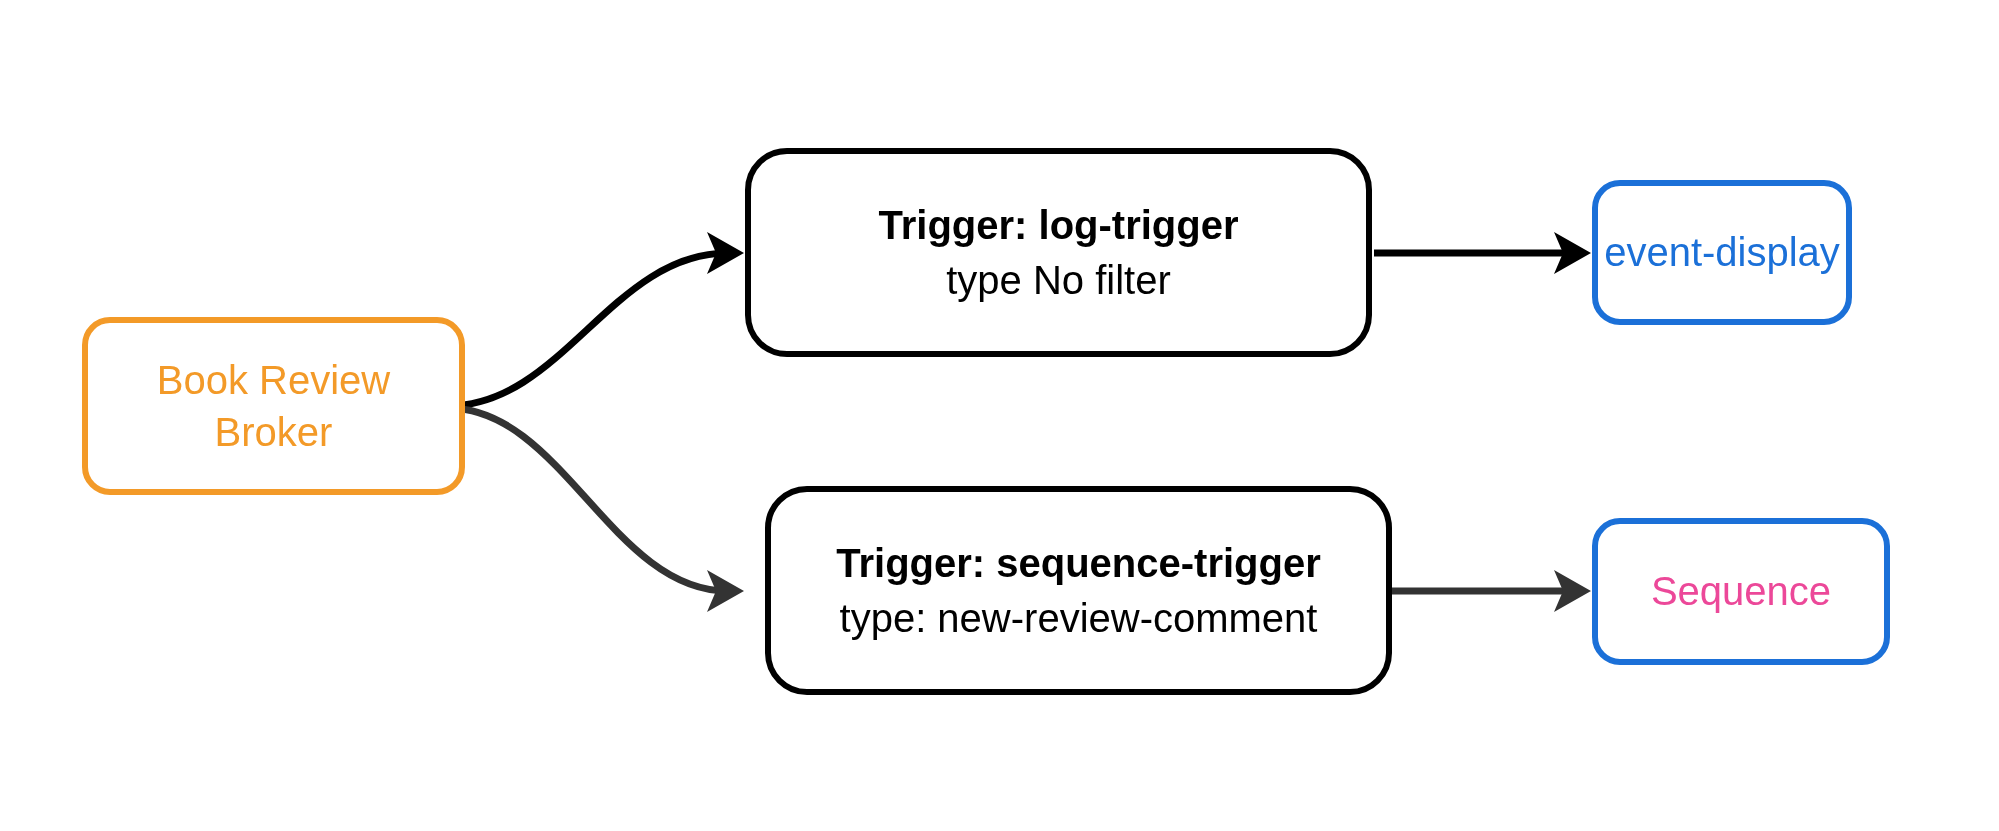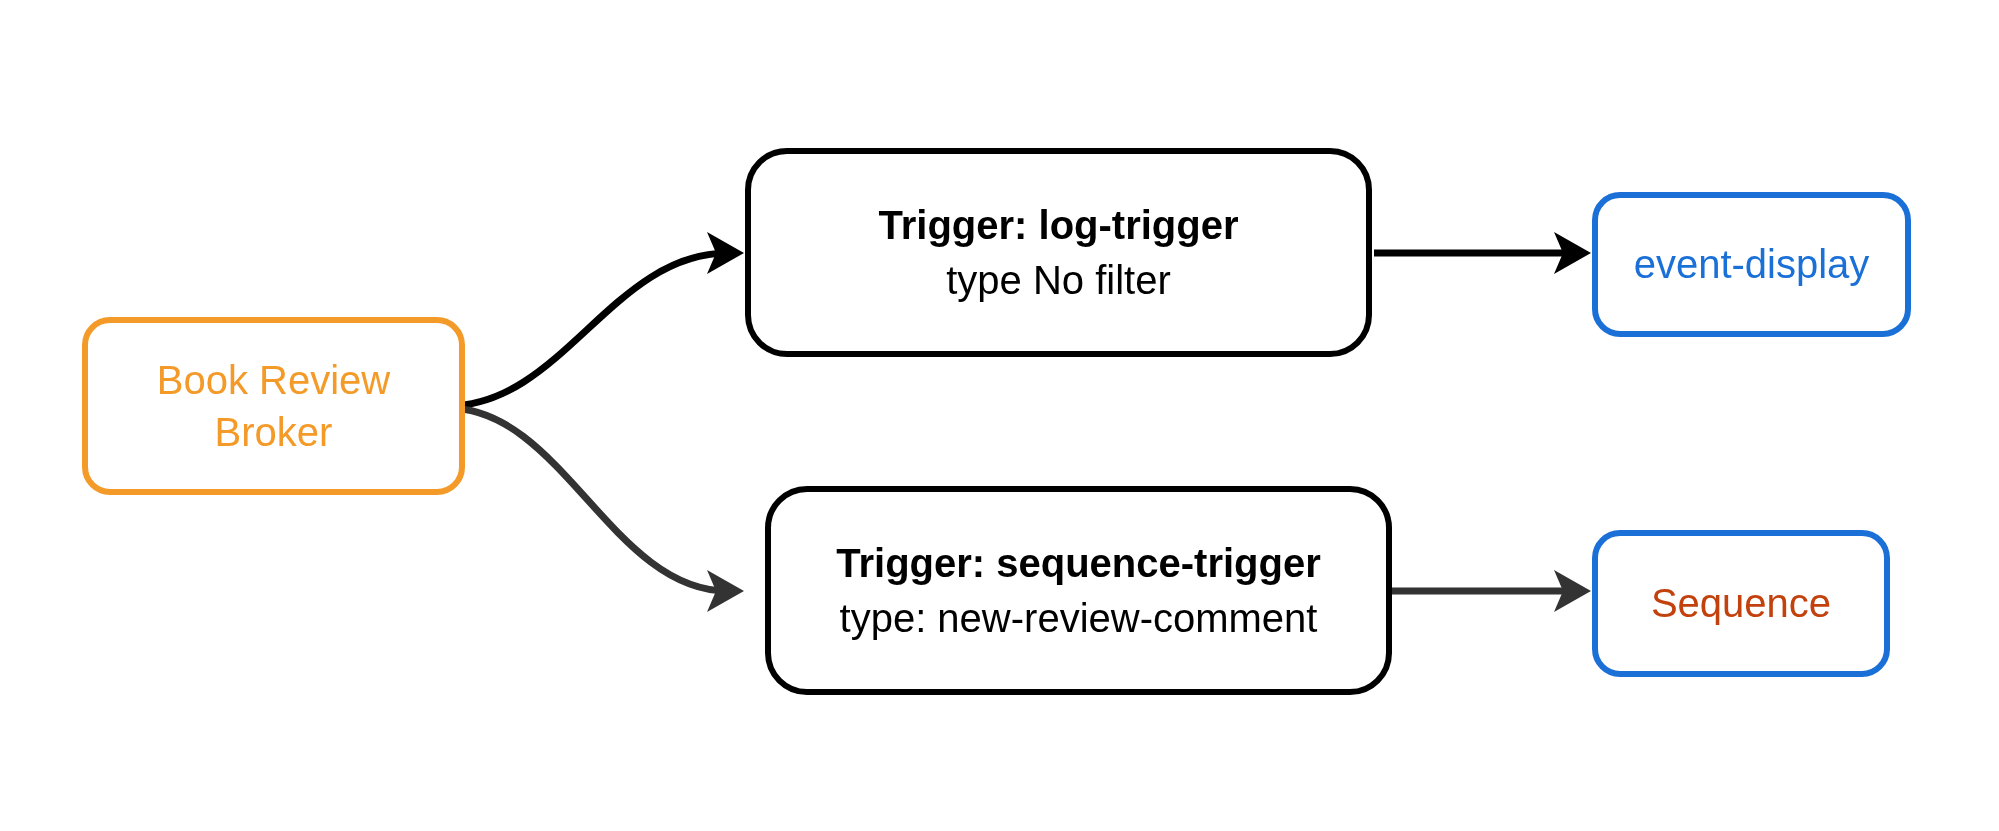--- a/index.html
+++ b/index.html
@@ -38,21 +38,21 @@
     color: #000000; font-size: 40px; line-height: 55px;
   }
   .node-trigger-1 { top: 148px; }
   .node-trigger-2 { top: 486px; }
   .node-trigger .title { font-weight: 700; }
   .node-trigger .subtitle { font-weight: 400; }
   .node-sink {
     border: 6px solid #1B70D8; border-radius: 28px;
     color: #1B70D8; font-size: 40px;
   }
-  .node-event-display { left: 1592px; top: 180px; width: 319px; height: 145px; margin-top: 12px; }
+  .node-event-display { left: 1592px; top: 180px; width: 260px; height: 145px; }
   .node-sequence { left: 1592px; top: 518px; width: 298px; height: 147px; }
 </style>
 </head>
 <body>
 
 <div class="canvas">
 
   <svg class="edges-layer" viewBox="0 0 1999 831" aria-hidden="true">
 
     <g>
@@ -88,17 +88,17 @@
 
   <div class="node node-trigger node-trigger-2" style="border-color: rgb(0, 0, 0); color: rgb(0, 0, 0); margin-left: 20px;">
     <span class="title">Trigger: sequence-trigger</span>
     <span class="subtitle">type: new-review-comment</span>
   </div>
 
   <div class="node node-sink node-event-display" style="border-color: rgb(27, 112, 216); color: rgb(27, 112, 216);">
     <span>event-display</span>
   </div>
 
-  <div class="node node-sink node-sequence" style="border-color: rgb(27, 112, 216); color: #c2410c; margin-top: 12px;">
+  <div class="node node-sink node-sequence" style="border-color: rgb(27, 112, 216); color: #ec4899;">
     <span>Sequence</span>
   </div>
 
 </div>
 
 </body></html>

